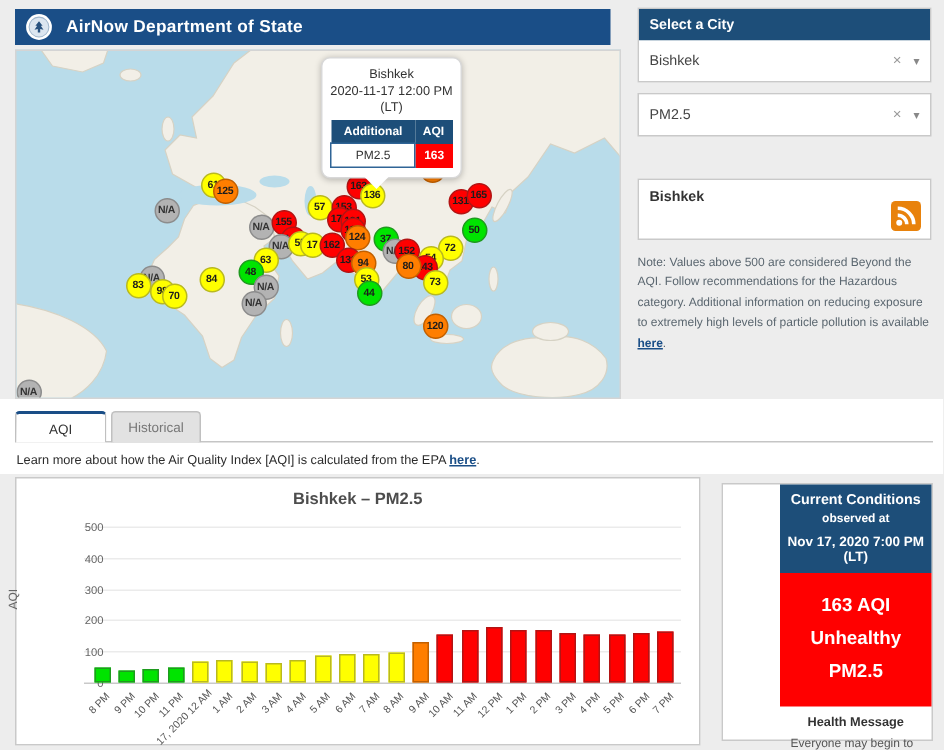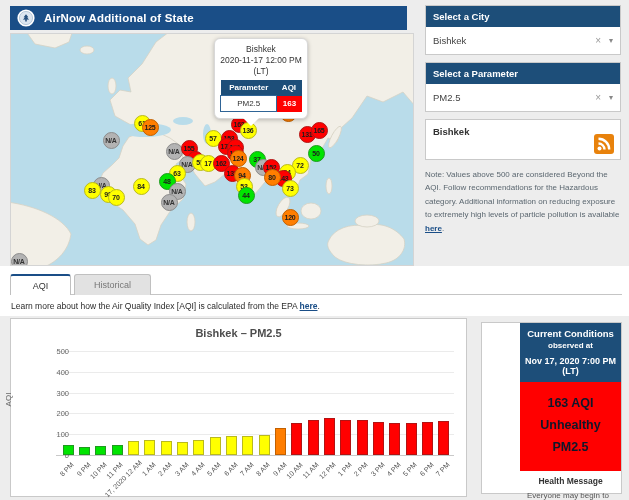--- a/index.html
+++ b/index.html
@@ -45,59 +45,59 @@
   .panel-rss { top:119px; height:41px; }
   .panel-rss .rss-label { font-size:9.5px; font-weight:bold; color:#333; padding:6px 7px 0 7px; }
   .panel-rss svg { position:absolute; right:6px; bottom:5px; }
   .side-note { position:absolute; left:425px; top:168px; width:198px; font-size:8px; color:#5b6770; line-height:1.68; }
   .side-note a, .learn-more a { color:#1a4e87; font-weight:bold; text-decoration:underline; }
 
   
   .tabbar { position:absolute; left:10px; top:274px; width:612px; height:21px; border-bottom:1px solid #c5c5c5; display:flex; align-items:flex-end; }
   .tab { height:21px; margin-right:3px; display:flex; align-items:center; justify-content:center; font-size:9px; color:#777; background:#e2e2e2; border:1px solid #c0c0c0; border-bottom:none; border-radius:3px 3px 0 0; cursor:pointer; position:relative; top:1px; }
   .tab.active { background:#fff; color:#333; border-top:2px solid #1a4e87; font-weight:normal; }
-  .tab.t0 { width:61px; } .tab.t1 { width:96px; } .tab.t2 { width:77px; }
+  .tab.t0 { width:61px; } .tab.t1 { width:96px; } .tab.t2 { width:60px; }
 
   .learn-more { position:absolute; left:11px; top:301px; font-size:8.5px; color:#2b2b2b; }
 
   
   .chart-panel { position:absolute; left:10px; top:318px; width:457px; height:179px; background:#fff; border:1px solid #c9c9c9; }
   .chart-title { position:absolute; left:0; top:8px; width:100%; text-align:center; font-size:11px; font-weight:bold; color:#4d4d4d; }
   .y-axis-label { position:absolute; left:-9px; top:76px; font-size:8px; color:#666; transform:rotate(-90deg); }
   .gridline { position:absolute; left:45px; width:398px; height:1px; background:#ebebeb; }
   .gridline.zero { background:#c9c9c9; }
   .ytick { position:absolute; left:30px; width:28px; text-align:right; font-size:7.5px; color:#666; }
   .bar { position:absolute; border-style:solid; border-width:1px; }
   .xlabel { position:absolute; width:46px; text-align:right; font-size:7px; color:#555; transform:rotate(-45deg); transform-origin:100% 0; white-space:nowrap; }
 
   
   .cond-panel { position:absolute; left:481px; top:322px; width:141px; height:172px; background:#fff; border:1px solid #c9c9c9;padding-left:38px; }
   .cond-head { background:#1d4e79; color:#fff; text-align:center; padding:5px 3px 6px 3px; }
   .cond-head .l1 { font-size:9.5px; font-weight:bold; }
   .cond-head .l2 { font-size:8px; font-weight:bold; margin-top:2px; }
   .cond-head .l3 { font-size:9px; font-weight:bold; margin-top:6px; }
-  .cond-aqi { background:#ff0000; color:#0f172a; text-align:center; padding:11px 0 12px 0; }
+  .cond-aqi { background:#ff0000; color:#ffffff; text-align:center; padding:11px 0 12px 0; }
   .cond-aqi div { font-size:12.5px; font-weight:bold; line-height:1.75; }
   .cond-health { padding:5px 7px; }
   .cond-health .h-title { text-align:center; font-size:8.5px; font-weight:bold; color:#333; margin-bottom:4px; }
   .cond-health .h-text { font-size:8px; color:#555; line-height:1.62; }
 </style>
 </head>
 <body>
 
 <div class="page">
   <div class="white-band"></div>
 
   <div class="app-header">
     <svg class="seal" viewBox="0 0 18 18">
       <circle cx="9" cy="9" r="8.6" fill="#ffffff"></circle>
       <circle cx="9" cy="9" r="6.6" fill="#dce6f0" stroke="#9fb6cc" stroke-width="0.7"></circle>
       <path d="M9 5.2 L11.4 8.2 L10.2 8.2 L12 10.8 L9.8 10.4 L9.8 12.6 L8.2 12.6 L8.2 10.4 L6 10.8 L7.8 8.2 L6.6 8.2 Z" fill="#28527f"></path>
     </svg>
-    <span class="title">AirNow Additional of State</span>
+    <span class="title">AirNow Department of State</span>
   </div>
 
   <div class="map">
     <svg class="land" width="404" height="233" viewBox="0 0 404 233">
       <g fill="#f2efe7" stroke="#d6d2c4" stroke-width="0.8">
 
         <path d="M14,-4 L62,-4 L58,8 L44,14 L24,10 Z"></path>
 
         <ellipse cx="76" cy="16" rx="7" ry="4"></ellipse>
 
@@ -176,21 +176,21 @@
         <div class="marker c-orange" style="left: 270.5px; top: 174.5px;">120</div>
       </div>
 
     <div class="map-tooltip">
       <div class="tt-city">Bishkek</div>
       <div class="tt-date">2020-11-17 12:00 PM</div>
       <div class="tt-lt">(LT)</div>
       <table class="tt-table">
         <tbody>
             <tr>
-          <td class="th">Parameter</td>
+          <td class="th">Additional</td>
           <td class="th">AQI</td>
         </tr>
         <tr>
           <td class="tt-pollutant">PM2.5</td>
           <td class="tt-aqi">163</td>
         </tr>
       </tbody>
         </table>
     </div>
   </div>
@@ -198,21 +198,20 @@
   <div class="side-panel panel-city">
     <div class="panel-head">Select a City</div>
     <div class="select-row">
       <span class="sel-value">Bishkek</span>
       <span class="clear-x">×</span>
       <span class="caret">▾</span>
     </div>
   </div>
 
   <div class="side-panel panel-param">
-    <div class="panel-head">Select a Parameter</div>
     <div class="select-row">
       <span class="sel-value">PM2.5</span>
       <span class="clear-x">×</span>
       <span class="caret">▾</span>
     </div>
   </div>
 
   <div class="side-panel panel-rss">
     <div class="rss-label">Bishkek</div>
     <svg width="20" height="20" viewBox="0 0 20 20">

